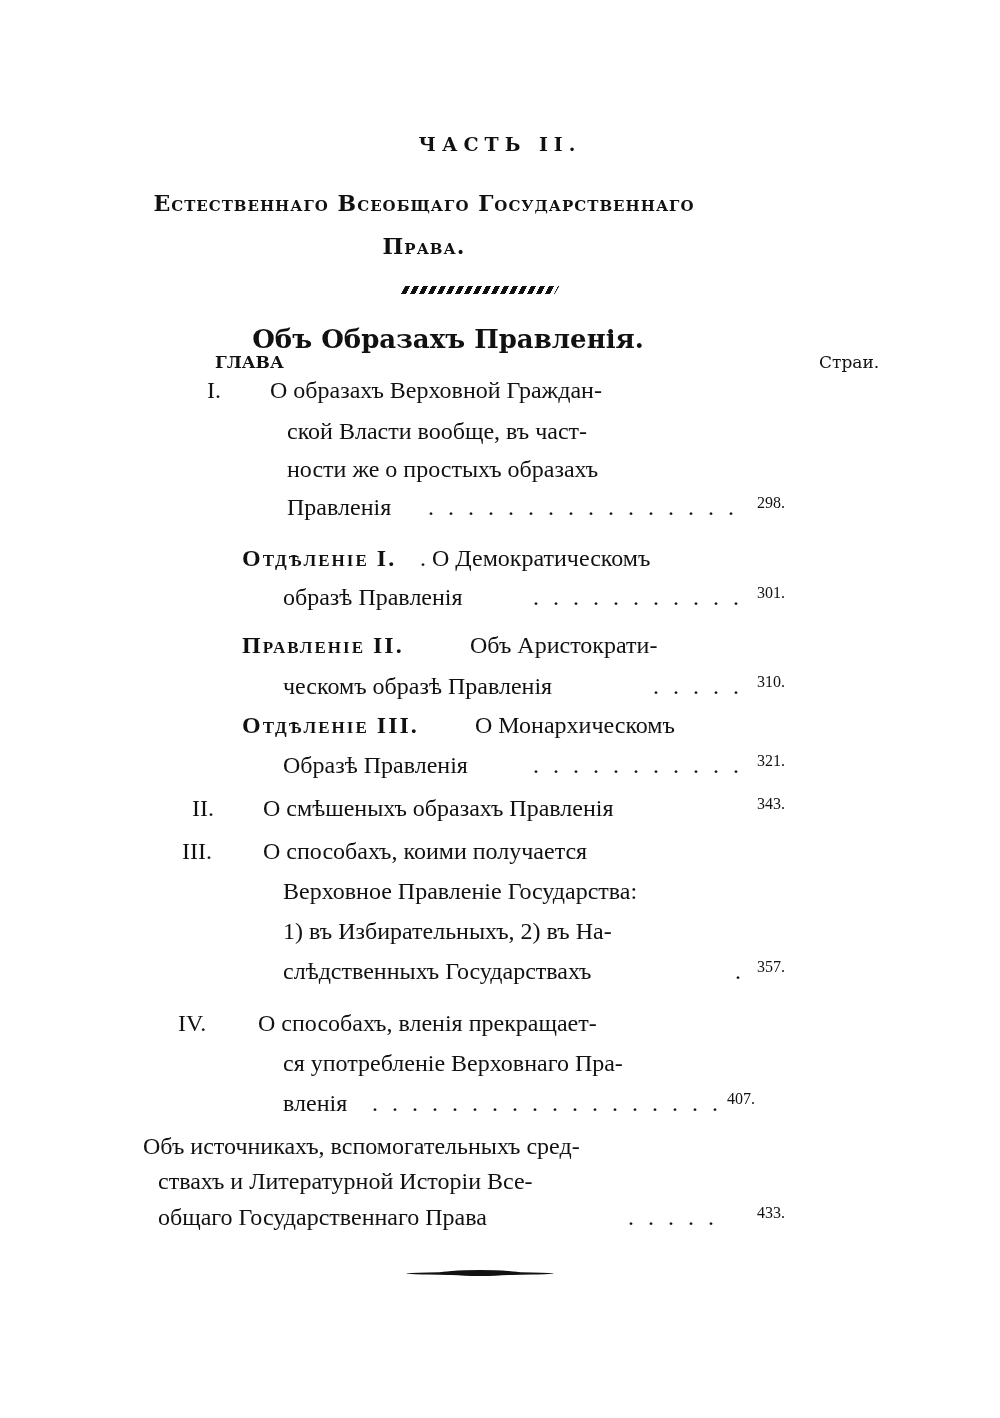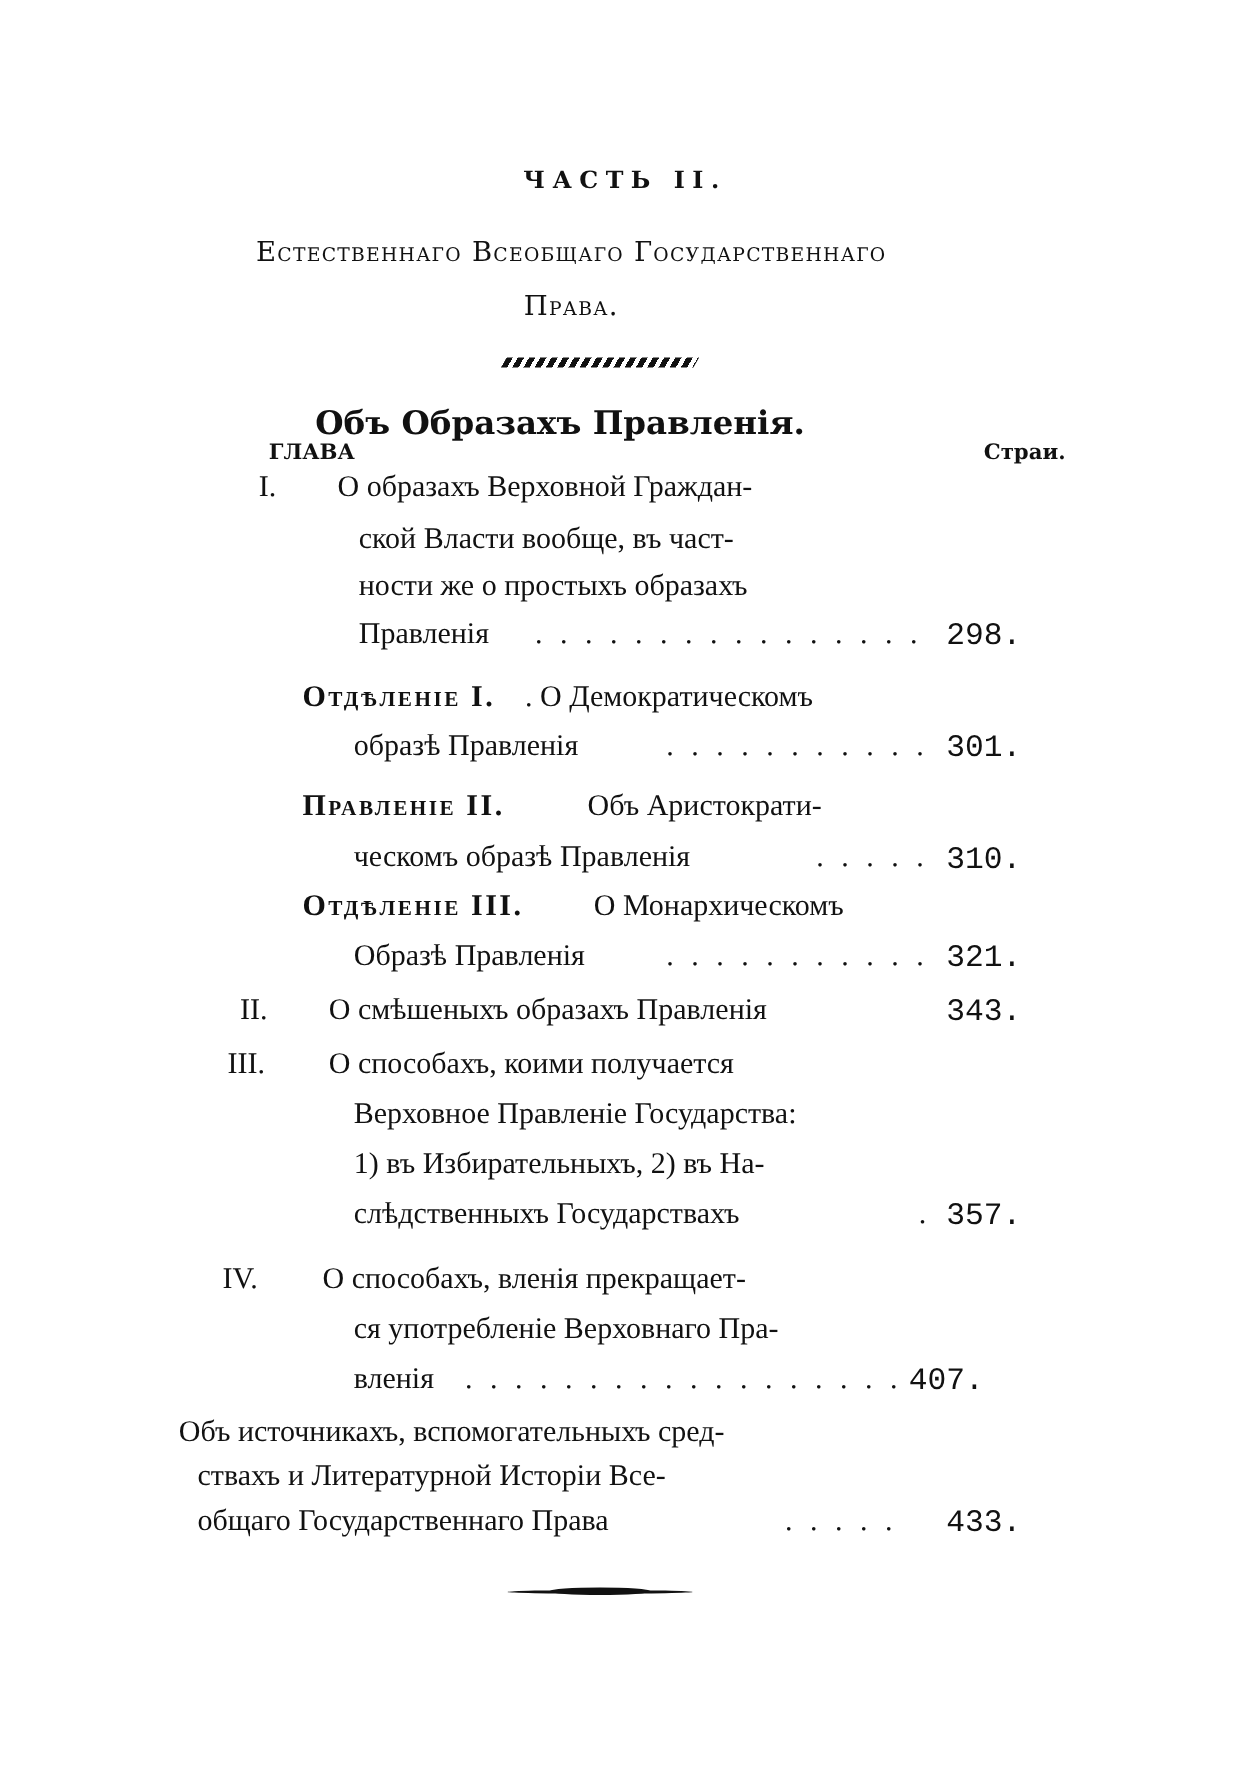--- a/index.html
+++ b/index.html
@@ -2,48 +2,48 @@
 <html><head>
 <meta charset="utf-8">
 <style>
   html, body { margin: 0; padding: 0; background: #ffffff; }
   body { width: 1000px; height: 1418px; position: relative; overflow: hidden;
          font-family: "DejaVu Serif", "Liberation Serif", serif; color: #111; }
   .abs { position: absolute; white-space: nowrap; }
   .part-title { left: 0; width: 1000px; top: 133px; text-align: center;
                 font-size: 19px; font-weight: bold; letter-spacing: 6px; }
   .subtitle { left: 0; width: 848px; text-align: center; font-size: 22px;
-              font-weight: normal; font-variant: small-caps; letter-spacing: 1px; margin-left: 33px; }
+              font-weight: bold; font-variant: small-caps; letter-spacing: 1px; }
   .ornament { left: 403px; top: 286px; width: 154px; height: 8px;
               background: repeating-linear-gradient(90deg, #111 0 5px, transparent 5px 9px);
               transform: skewX(-30deg); }
   .section-head { left: 0; width: 896px; top: 324px; text-align: center;
                   font-size: 26px; font-weight: bold; }
   .col-label { font-size: 17px; font-weight: bold; top: 352px; margin-left: 47px; }
   .line { font-size: 24px; font-family: "Liberation Serif", serif; }
-  .num { font-size: 25px; font-family: Liberation Mono, monospace; }
+  .num { font-size: 16px; font-family: Liberation Serif, serif; }
   .sc { font-variant: small-caps; font-weight: bold; letter-spacing: 2px; }
   .dots { letter-spacing: 4px; }
   .rule { left: 406px; top: 1272px; width: 148px; height: 3px; background: #111;
           border-radius: 50%; }
   .rule-mid { left: 440px; top: 1270px; width: 80px; height: 6px; background: #111;
               border-radius: 50%; }
 </style>
 </head>
 <body>
 
 <div>
   <div class="abs part-title">ЧАСТЬ II.</div>
   <div class="abs subtitle" style="top:190px">Естественнаго Всеобщаго Государственнаго</div>
   <div class="abs subtitle" style="top:233px">Права.</div>
   <div class="abs ornament"></div>
 
   <div class="abs section-head">Объ Образахъ Правленія.</div>
   <div class="abs col-label" style="left:168px">ГЛАВА</div>
-  <div class="abs col-label" style="left:740px;font-weight:bold">Страи.</div>
+  <div class="abs col-label" style="left:772px;font-weight:normal">Страи.</div>
 
   <div>
     <div class="abs line" style="left:207px;top:377px">I.</div>
     <div class="abs line" style="left:270px;top:377px">О образахъ Верховной Граждан-</div>
     <div class="abs line" style="left:287px;top:418px">ской Власти вообще, въ част-</div>
     <div class="abs line" style="left:287px;top:456px">ности же о простыхъ образахъ</div>
     <div class="abs line" style="left:287px;top:494px">Правленія</div>
     <div class="abs line dots" style="left:428px;top:494px">. . . . . . . . . . . . . . . .</div>
     <div class="abs num" style="left:757px;top:494px">298.</div>
   </div>

